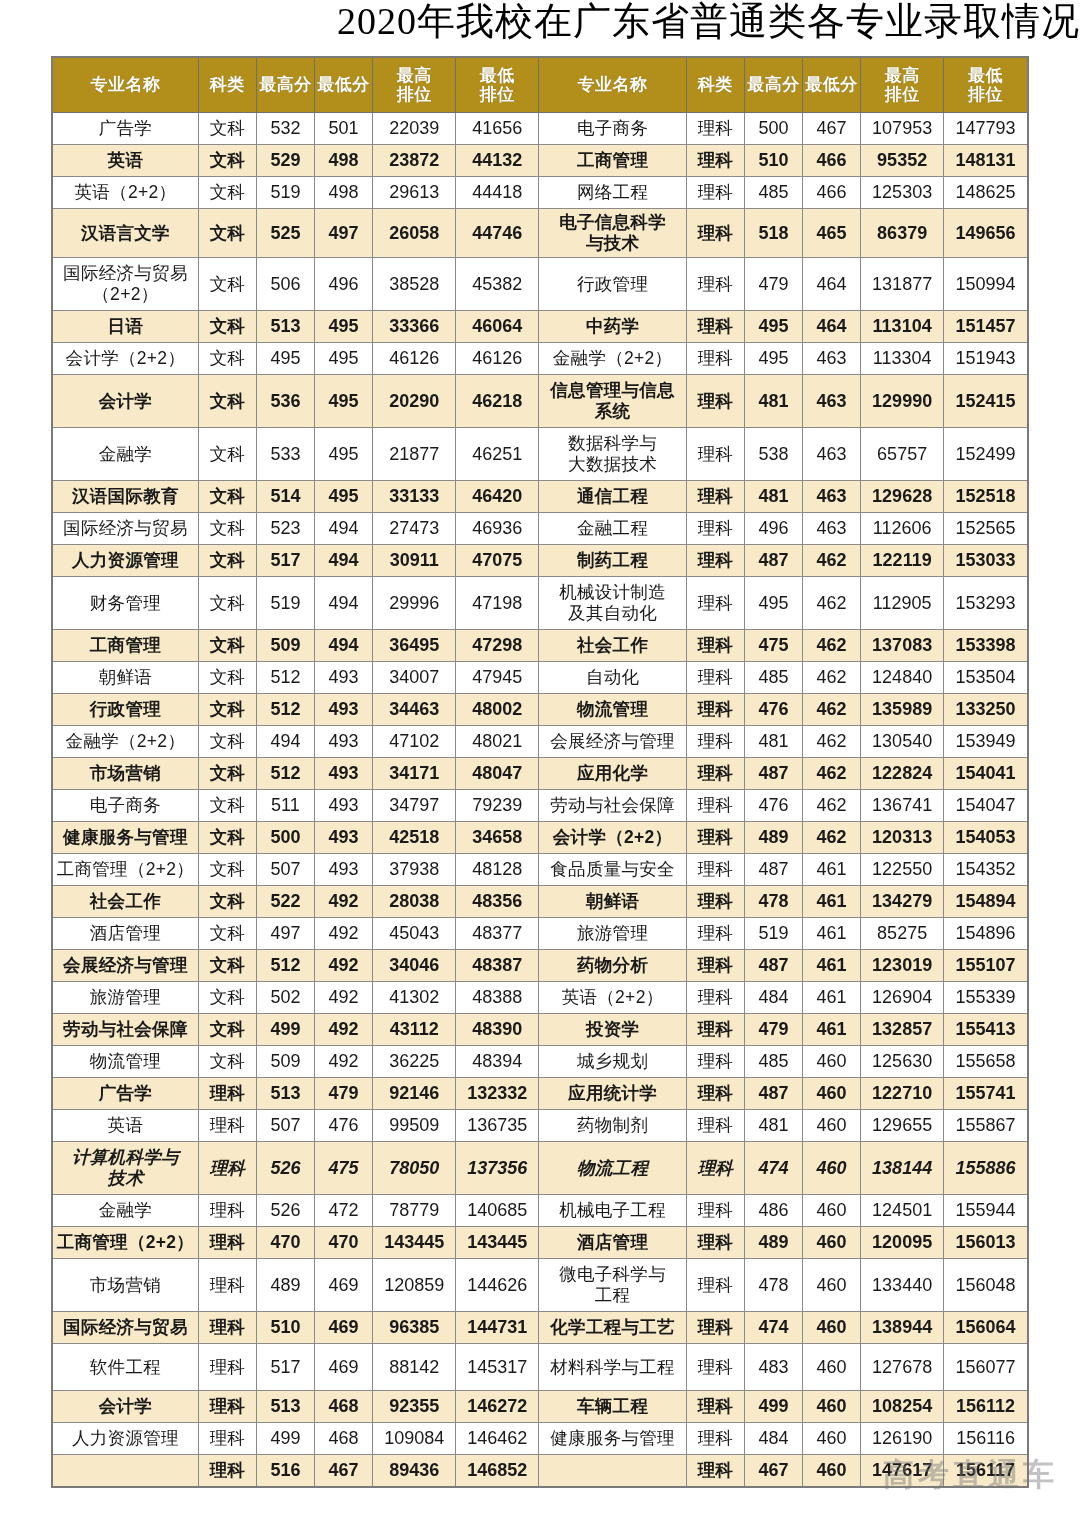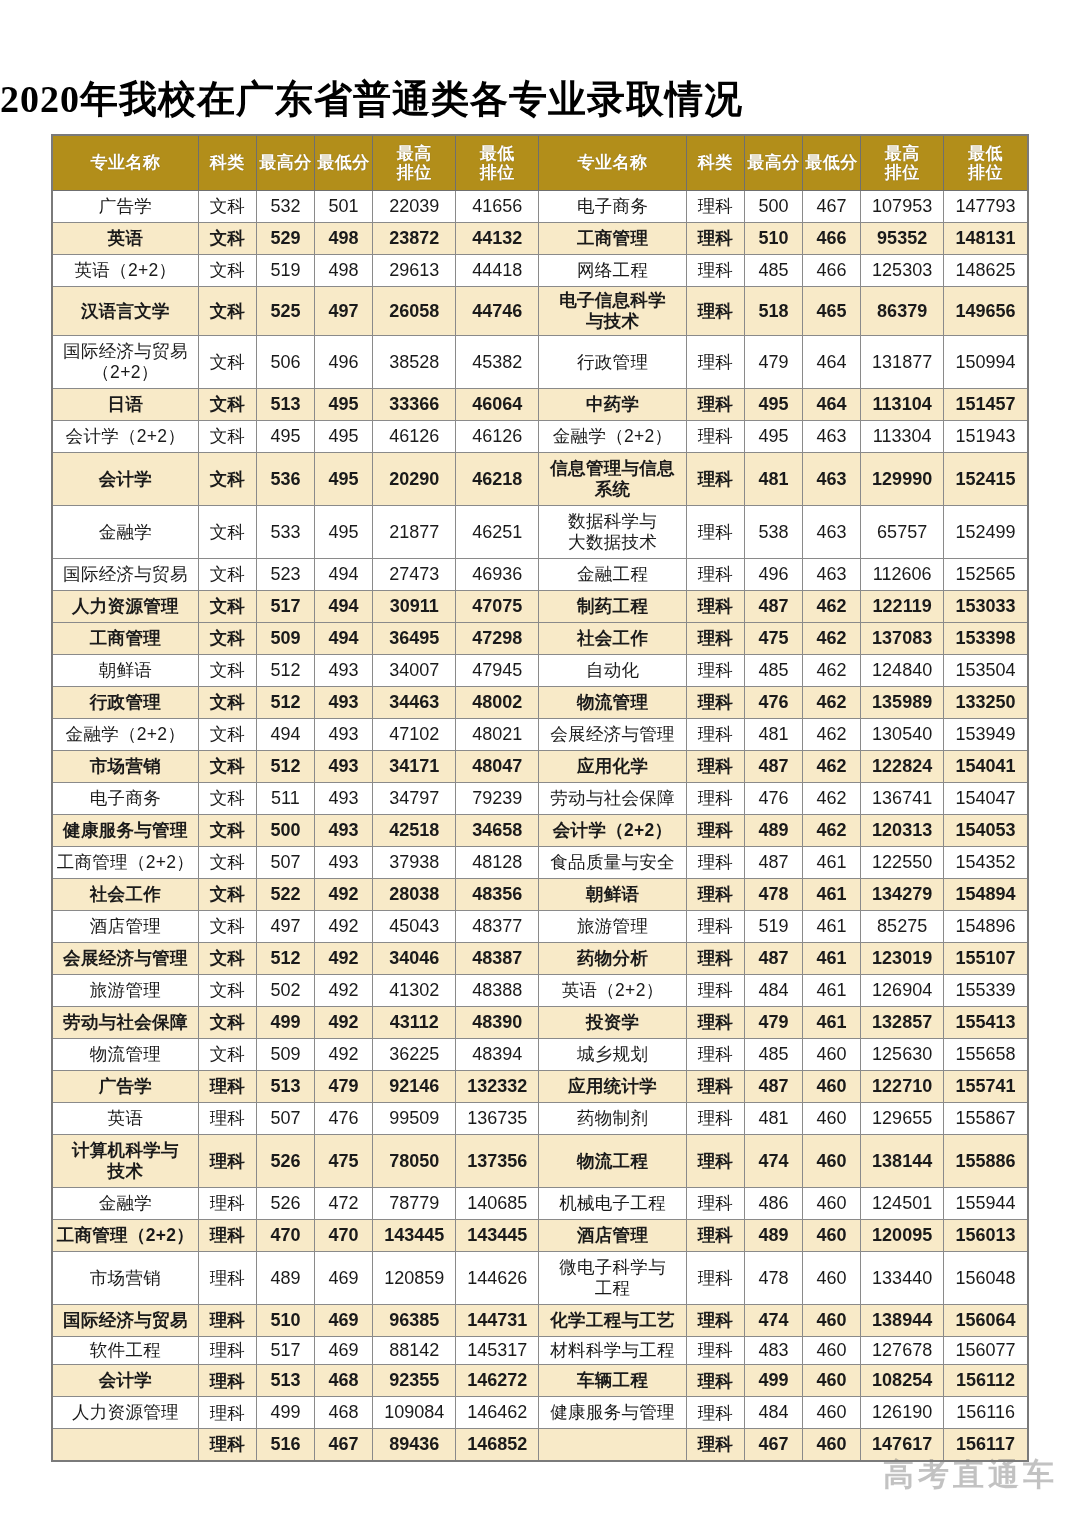--- a/index.html
+++ b/index.html
@@ -17,27 +17,26 @@
   }
 
   .page {
     position: relative;
     width: 1080px;
     height: 1522px;
     background: #ffffff;
   }
 
   .title {
-    text-align: left;
+    text-align: right;
     font-family: "Liberation Serif", "DejaVu Serif", serif;
-    font-weight: bold;
+    font-weight: normal;
     font-size: 38px;
     letter-spacing: 1px;
     color: #000000;
-    padding-top: 78px;
     padding-bottom: 12px;
     line-height: 1.15;
     white-space: nowrap;
   }
 
   .table-wrap {
     margin: 0 auto;
     width: 978px;
   }
 
@@ -318,20 +317,38 @@
             <td class="major">
               <span class="two-line">数据科学与</span>
               <span class="two-line">大数据技术</span>
             </td>
             <td class="kelei">理科</td>
             <td class="num">538</td>
             <td class="num">463</td>
             <td class="num">65757</td>
             <td class="num">152499</td>
           </tr>
+          <tr class="band" style="height: 32px;">
+            <td class="major">
+              <span class="two-line">汉语国际教育</span>
+            </td>
+            <td class="kelei">文科</td>
+            <td class="num">514</td>
+            <td class="num">495</td>
+            <td class="num">33133</td>
+            <td class="num">46420</td>
+            <td class="major">
+              <span class="two-line">通信工程</span>
+            </td>
+            <td class="kelei">理科</td>
+            <td class="num">481</td>
+            <td class="num">463</td>
+            <td class="num">129628</td>
+            <td class="num">152518</td>
+          </tr>
           <tr class="plain" style="height: 32px;">
             <td class="major">
               <span class="two-line">国际经济与贸易</span>
             </td>
             <td class="kelei">文科</td>
             <td class="num">523</td>
             <td class="num">494</td>
             <td class="num">27473</td>
             <td class="num">46936</td>
             <td class="major">
@@ -354,20 +371,39 @@
             <td class="num">47075</td>
             <td class="major">
               <span class="two-line">制药工程</span>
             </td>
             <td class="kelei">理科</td>
             <td class="num">487</td>
             <td class="num">462</td>
             <td class="num">122119</td>
             <td class="num">153033</td>
           </tr>
+          <tr class="plain" style="height: 53px;">
+            <td class="major">
+              <span class="two-line">财务管理</span>
+            </td>
+            <td class="kelei">文科</td>
+            <td class="num">519</td>
+            <td class="num">494</td>
+            <td class="num">29996</td>
+            <td class="num">47198</td>
+            <td class="major">
+              <span class="two-line">机械设计制造</span>
+              <span class="two-line">及其自动化</span>
+            </td>
+            <td class="kelei">理科</td>
+            <td class="num">495</td>
+            <td class="num">462</td>
+            <td class="num">112905</td>
+            <td class="num">153293</td>
+          </tr>
           <tr class="band" style="height: 32px;">
             <td class="major">
               <span class="two-line">工商管理</span>
             </td>
             <td class="kelei">文科</td>
             <td class="num">509</td>
             <td class="num">494</td>
             <td class="num">36495</td>
             <td class="num">47298</td>
             <td class="major">
@@ -642,21 +678,21 @@
             <td class="num">136735</td>
             <td class="major">
               <span class="two-line">药物制剂</span>
             </td>
             <td class="kelei">理科</td>
             <td class="num">481</td>
             <td class="num">460</td>
             <td class="num">129655</td>
             <td class="num">155867</td>
           </tr>
-          <tr class="band" style="height: 53px;">
+          <tr class="band" style="height: 53px; font-style: italic;">
             <td class="major">
               <span class="two-line">计算机科学与</span>
               <span class="two-line">技术</span>
             </td>
             <td class="kelei">理科</td>
             <td class="num">526</td>
             <td class="num">475</td>
             <td class="num">78050</td>
             <td class="num">137356</td>
             <td class="major">
@@ -734,21 +770,21 @@
             <td class="num">144731</td>
             <td class="major">
               <span class="two-line">化学工程与工艺</span>
             </td>
             <td class="kelei">理科</td>
             <td class="num">474</td>
             <td class="num">460</td>
             <td class="num">138944</td>
             <td class="num">156064</td>
           </tr>
-          <tr class="plain" style="height: 28px;">
+          <tr class="plain" style="height: 47px;">
             <td class="major">
               <span class="two-line">软件工程</span>
             </td>
             <td class="kelei">理科</td>
             <td class="num">517</td>
             <td class="num">469</td>
             <td class="num">88142</td>
             <td class="num">145317</td>
             <td class="major">
               <span class="two-line">材料科学与工程</span>

